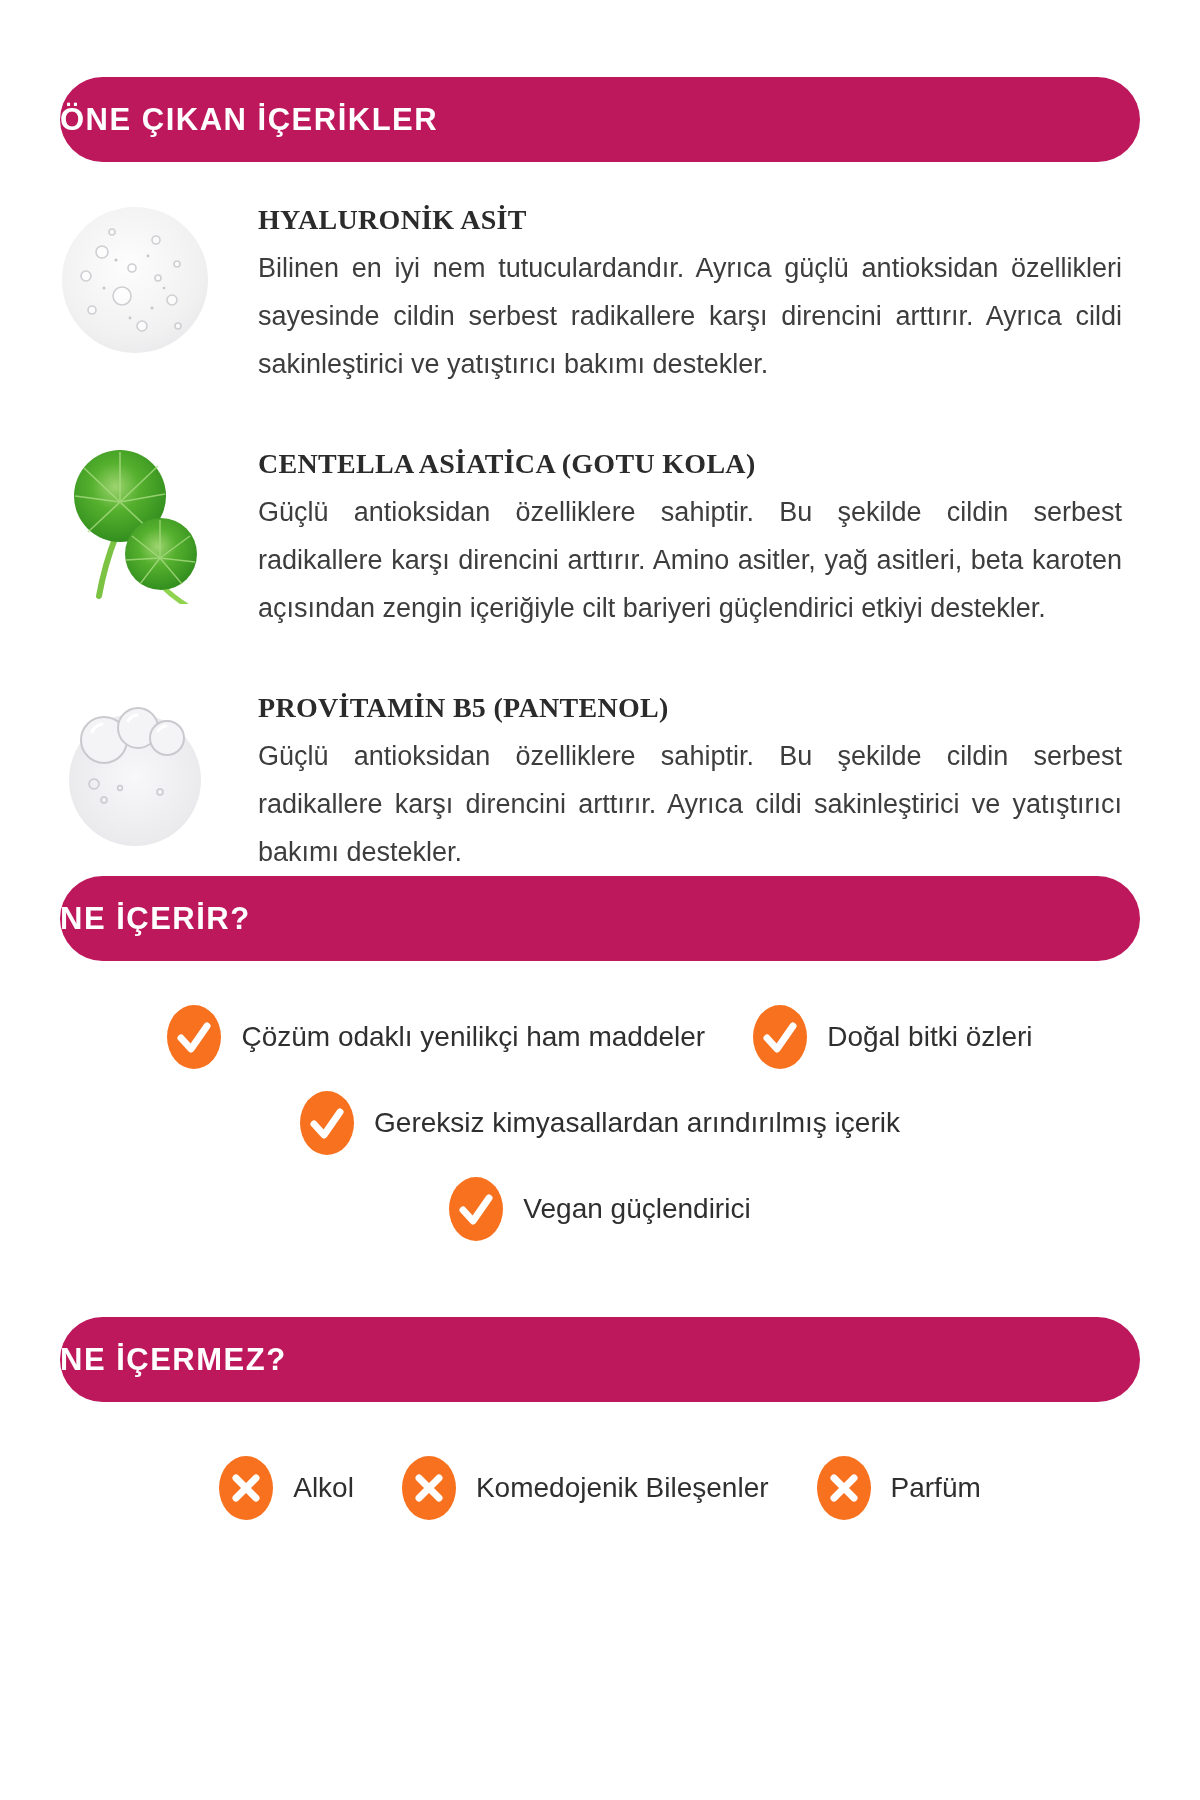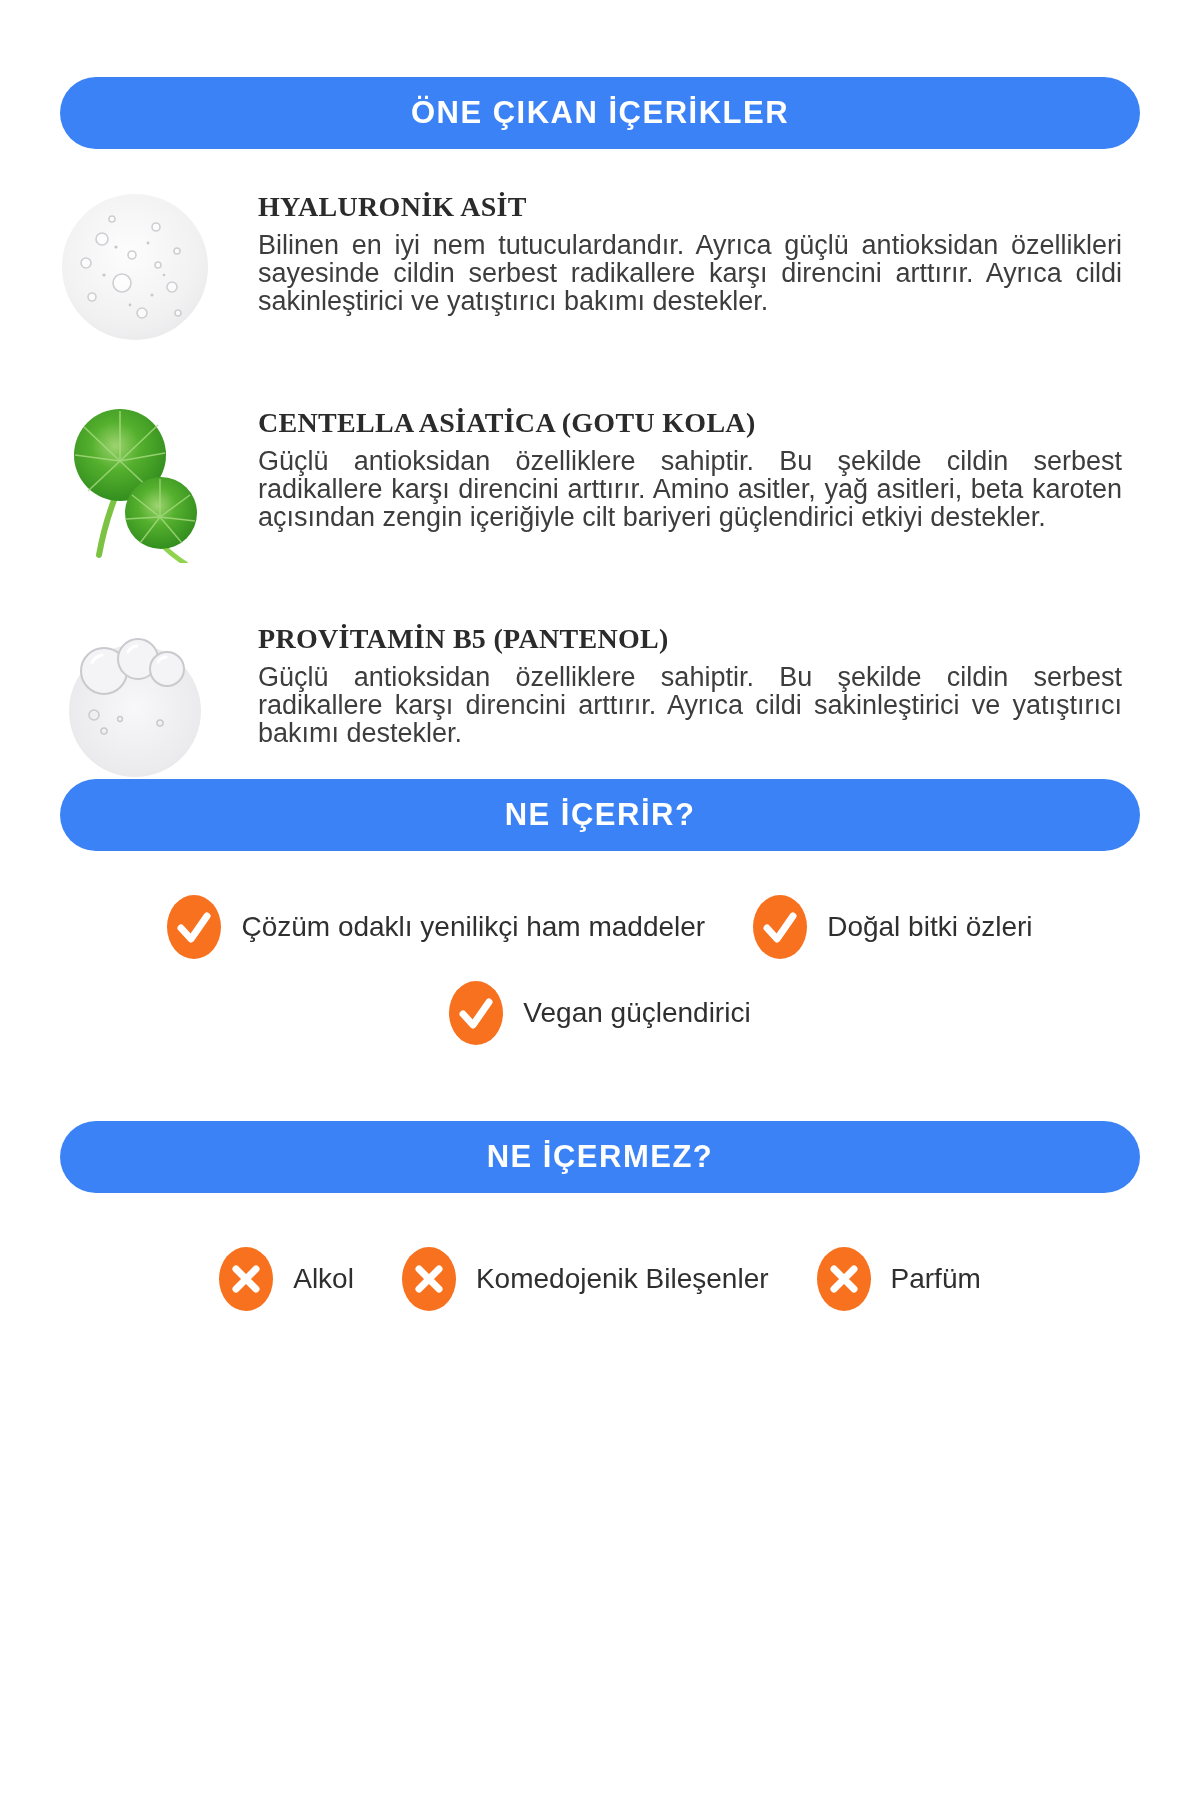--- a/index.html
+++ b/index.html
@@ -2,34 +2,34 @@
 <html><head>
 <meta charset="utf-8">
 <style>
   html,body{margin:0;padding:0;background:#ffffff;}
   .page{
     width:1200px;height:1800px;margin:0 auto;background:#ffffff;
     font-family:"Liberation Sans", sans-serif;box-sizing:border-box;
     padding:77px 60px 0 60px;overflow:hidden;
   }
   .banner{
-    height:72px;border-radius:44px;background:#3b82f6;
-    display:flex;align-items:center;justify-content:center;
+    height:85px;border-radius:44px;background:#be185d;
+    display:flex;align-items:center;justify-content:flex-start;
     color:#ffffff;font-size:31px;font-weight:bold;letter-spacing:1.5px;
   }
   .ingredients{margin-top:38px;}
   .ingredient{display:flex;gap:48px;margin-bottom:56px;padding-right:18px;}
   .ingredient:last-child{margin-bottom:0;}
   .ingredient-img{width:150px;height:160px;flex:0 0 150px;}
   .ingredient-body{flex:1;min-width:0;}
   .ingredient-title{
     margin:4px 0 8px 0;font-size:28px;font-weight:bold;color:#2b2b2b;letter-spacing:0.3px;font-family:Liberation Serif, serif;
   }
   .ingredient-desc{
-    margin:0;font-size:27px;line-height:28px;color:#3d3d3d;
+    margin:0;font-size:27px;line-height:48px;color:#3d3d3d;
     text-align:justify;
   }
   .banner-contains{}
   .check-rows{margin-top:44px;}
   .icon-row{display:flex;justify-content:center;align-items:flex-start;margin-bottom:22px;}
   .icon-row.gap-lg{gap:48px;}
   .icon-row.gap-md{gap:40px;}
   .icon-item{display:flex;align-items:center;gap:20px;}
   .icon-label{font-size:28px;color:#2f2f2f;white-space:nowrap;}
   .badge{
@@ -186,20 +186,30 @@
       <div class="icon-item">
         <span class="badge">
           <svg viewBox="0 0 54 64" width="54" height="64">
               <polyline points="14,33 24,44 40,21" fill="none" stroke="#ffffff" stroke-width="7" stroke-linecap="round" stroke-linejoin="round"></polyline>
             </svg>
         </span>
         <span class="icon-label">Doğal bitki özleri</span>
       </div>
     </div>
 
+    <div class="icon-row">
+      <div class="icon-item">
+        <span class="badge">
+          <svg viewBox="0 0 54 64" width="54" height="64">
+              <polyline points="14,33 24,44 40,21" fill="none" stroke="#ffffff" stroke-width="7" stroke-linecap="round" stroke-linejoin="round"></polyline>
+            </svg>
+        </span>
+        <span class="icon-label">Gereksiz kimyasallardan arındırılmış içerik</span>
+      </div>
+    </div>
 
     <div class="icon-row gap-md">
       <div class="icon-item">
         <span class="badge">
           <svg viewBox="0 0 54 64" width="54" height="64">
               <polyline points="14,33 24,44 40,21" fill="none" stroke="#ffffff" stroke-width="7" stroke-linecap="round" stroke-linejoin="round"></polyline>
             </svg>
         </span>
         <span class="icon-label">Vegan güçlendirici</span>
       </div>

